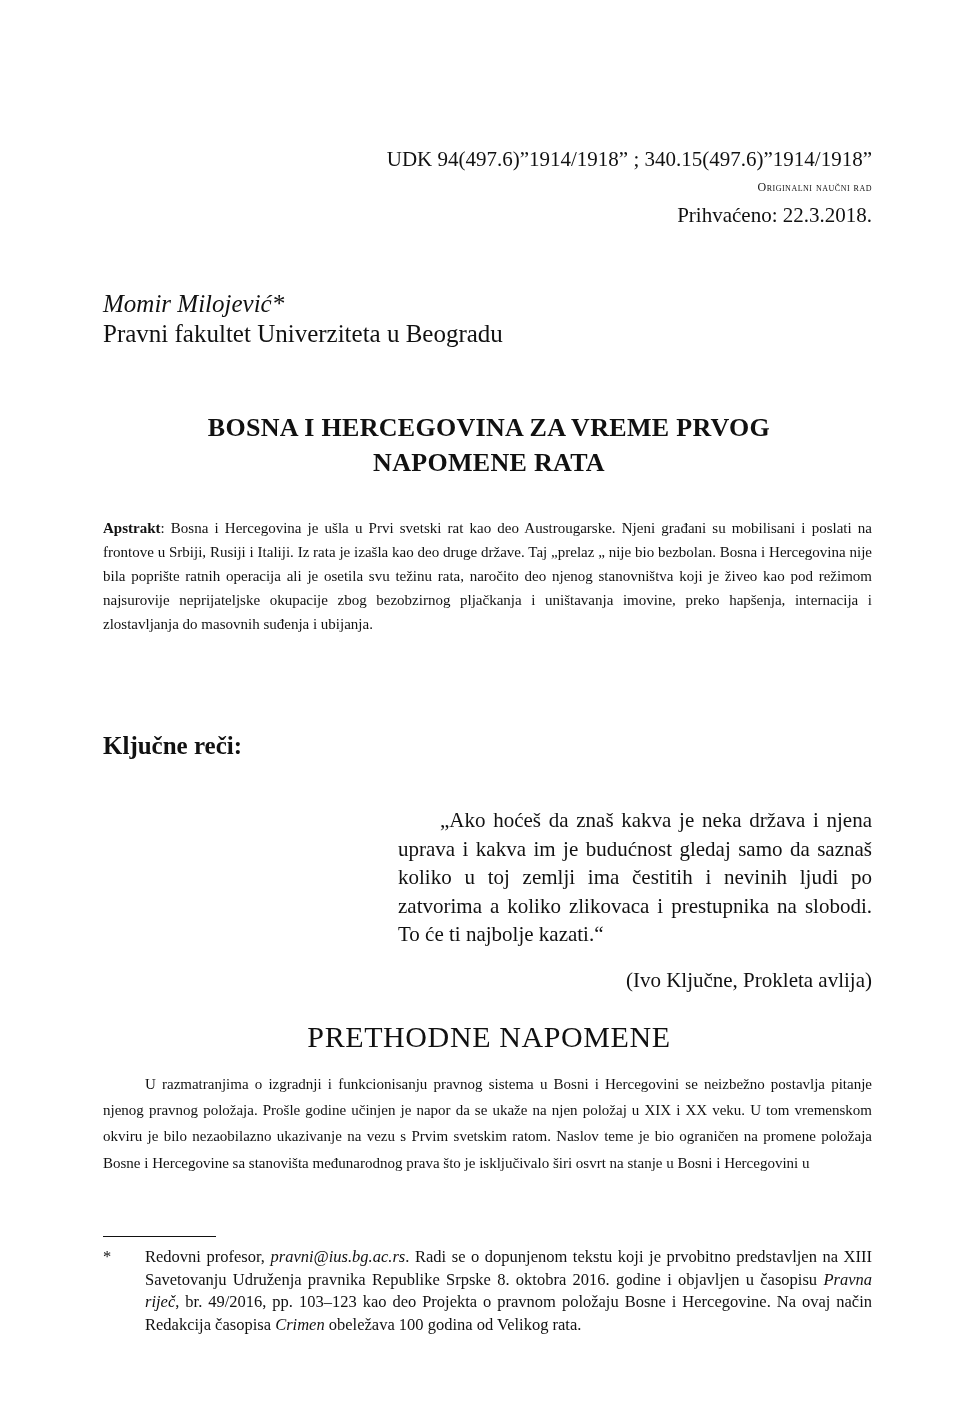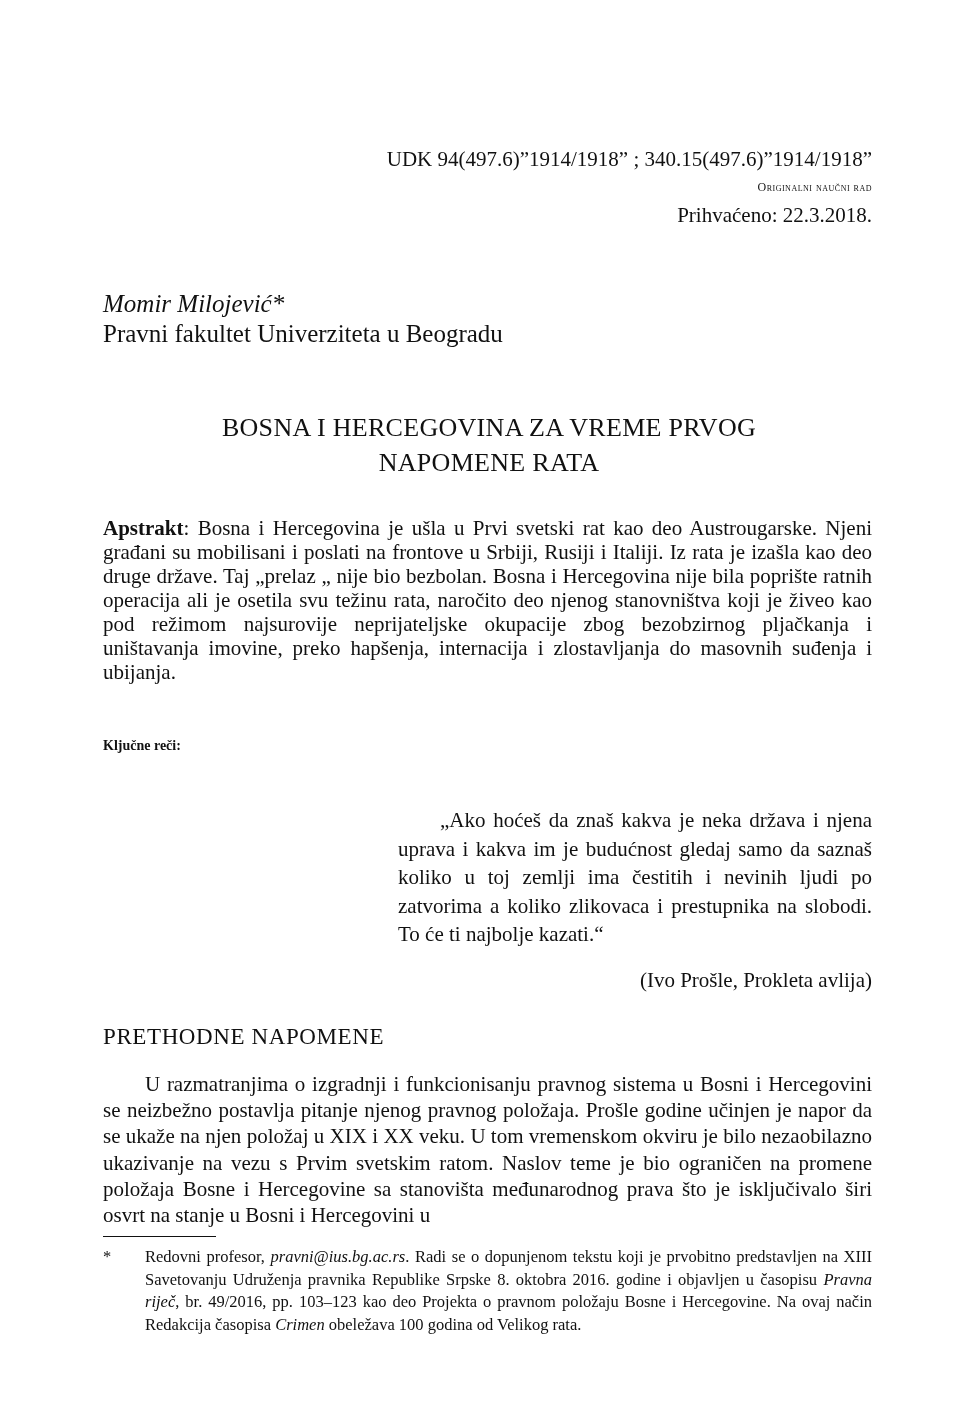--- a/index.html
+++ b/index.html
@@ -44,41 +44,41 @@
     }
     .author-block .author-name { font-style: italic; }
     .title-block {
       position: absolute;
       left: 103px;
       width: 772px;
       top: 410px;
       text-align: center;
       font-size: 26px;
       line-height: 35px;
-      font-weight: normal;
+      font-weight: bold;
       letter-spacing: 0.3px;
     }
     .abstract-block {
       position: absolute;
       left: 103px;
       width: 769px;
       top: 516px;
-      font-size: 21px;
+      font-size: 15px;
       line-height: 24px;
       text-align: justify;
     }
     .abstract-block p { margin: 0; }
     .abstract-block p.indent { text-indent: 33px; margin-top: 6px; }
     .abstract-block .label { font-weight: bold; }
     .keywords {
       position: absolute;
       left: 103px;
       width: 769px;
       top: 734px;
-      font-size: 14px;
+      font-size: 25px;
       line-height: 24px;
       display: flex;
     }
     .keywords .kw-label { font-weight: bold; white-space: nowrap; padding-right: 6px; }
     .keywords .kw-text { text-align: justify; }
     .epigraph {
       position: absolute;
       left: 398px;
       width: 474px;
       top: 806px;
@@ -90,31 +90,31 @@
     .epigraph .source {
       margin-top: 17px;
       text-align: right;
       text-indent: 0;
     }
     .section-heading {
       position: absolute;
       left: 103px;
       width: 772px;
       top: 1022px;
-      text-align: left;
-      font-size: 23px;
+      text-align: center;
+      font-size: 30px;
       line-height: 30px;
       letter-spacing: 0.6px;
     }
     .body-text {
       position: absolute;
       left: 103px;
       width: 769px;
       top: 1071px;
-      font-size: 21px;
+      font-size: 15px;
       line-height: 26.2px;
       text-align: justify;
     }
     .body-text p { margin: 0; text-indent: 42px; }
     .footnote-rule {
       position: absolute;
       left: 103px;
       top: 1236px;
       width: 113px;
       height: 0;
@@ -157,21 +157,21 @@
   <div class="abstract-block">
     <p><span class="label">Apstrakt</span><span>: Bosna i Hercegovina je ušla u Prvi svetski rat kao deo Austrougarske. Njeni građani su mobilisani i poslati na frontove u Srbiji, Rusiji i Italiji. Iz rata je izašla kao deo druge države. Taj „prelaz „ nije bio bezbolan. Bosna i Hercegovina nije bila poprište ratnih operacija ali je osetila svu težinu rata, naročito deo njenog stanovništva koji je živeo kao pod režimom najsurovije neprijateljske okupacije zbog bezobzirnog pljačkanja i uništavanja imovine, preko hapšenja, internacija i zlostavljanja do masovnih suđenja i ubijanja.</span></p>
   </div>
 
   <div class="keywords">
     <span class="kw-label"><span>Ključne reči</span>:</span>
   </div>
 
   <div class="epigraph">
     <p>„Ako hoćeš da znaš kakva je neka država i njena uprava i kakva im je budućnost gledaj samo da saznaš koliko u toj zemlji ima čestitih i nevinih ljudi po zatvorima a koliko zlikovaca i prestupnika na slobodi. To će ti najbolje kazati.“</p>
-    <p class="source">(Ivo Prošle, Prokleta avlija)</p>
+    <p class="source">(Ivo Ključne, Prokleta avlija)</p>
   </div>
 
   <div class="section-heading">PRETHODNE NAPOMENE</div>
 
   <div class="body-text">
     <p>U razmatranjima o izgradnji i funkcionisanju pravnog sistema u Bosni i Hercegovini se neizbežno postavlja pitanje njenog pravnog položaja. Prošle godine učinjen je napor da se ukaže na njen položaj u XIX i XX veku. U tom vremenskom okviru je bilo nezaobilazno ukazivanje na vezu s Prvim svetskim ratom. Naslov teme je bio ograničen na promene položaja Bosne i Hercegovine sa stanovišta međunarodnog prava što je isključivalo širi osvrt na stanje u Bosni i Hercegovini u</p>
   </div>
 
   <div class="footnote-rule"></div>
 

